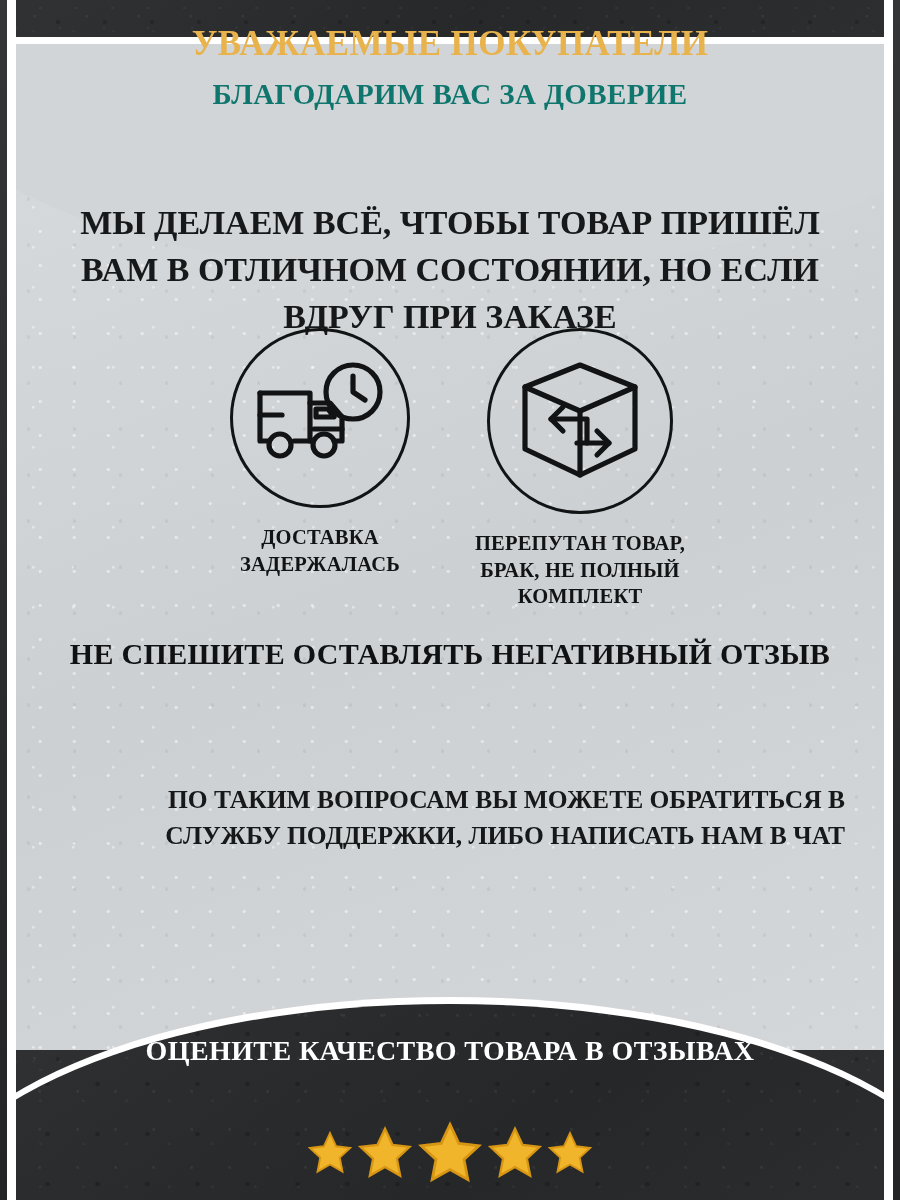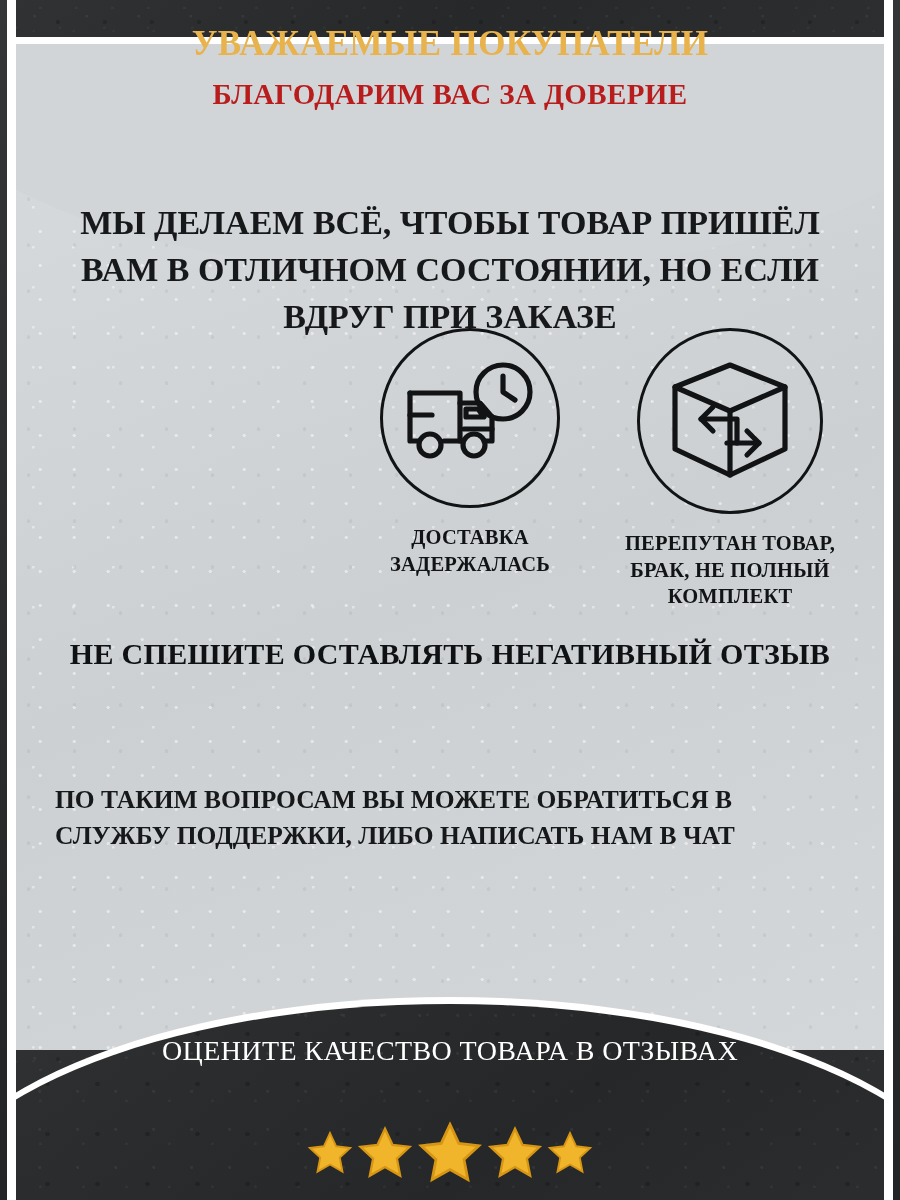--- a/index.html
+++ b/index.html
@@ -114,21 +114,21 @@
     top: 24px;
     font-size: 35px;
     font-weight: bold;
     color: #e8b24c;
     text-transform: uppercase;
   }
   .title-white {
     top: 76px;
     font-size: 29px;
     font-weight: bold;
-    color: #b91c1c;
+    color: #0f766e;
     line-height: 1.28;
     text-transform: uppercase;
   }
 
   .intro {
     position: absolute;
     top: 200px;
     left: 60px;
     width: 780px;
     text-align: center;
@@ -139,21 +139,21 @@
     text-transform: uppercase;
   }
 
   
   .icon-row {
     position: absolute;
     top: 328px;
     left: 40px;
     width: 820px;
     display: flex;
-    justify-content: flex-end;
+    justify-content: center;
     align-items: flex-start;
   }
   .icon-cell {
     width: 260px;
     display: flex;
     flex-direction: column;
     align-items: center;
   }
   .circle {
     width: 174px;
@@ -189,37 +189,37 @@
     color: #101113;
     line-height: 1.36;
     text-transform: uppercase;
     letter-spacing: 0.3px;
   }
   .support {
     position: absolute;
     top: 782px;
     left: 55px;
     width: 790px;
-    text-align: left;
+    text-align: right;
     font-size: 25.5px;
     font-weight: bold;
     color: #16181a;
     line-height: 1.4;
     text-transform: uppercase;
   }
 
   
   .footer-text {
     position: absolute;
     top: 1032px;
     left: 0;
     width: 900px;
     text-align: center;
     font-size: 28px;
-    font-weight: normal;
+    font-weight: bold;
     color: #ffffff;
     line-height: 1.33;
     text-transform: uppercase;
     letter-spacing: 0.4px;
   }
   .stars {
     position: absolute;
     top: 1120px;
     left: 0;
     width: 900px;

